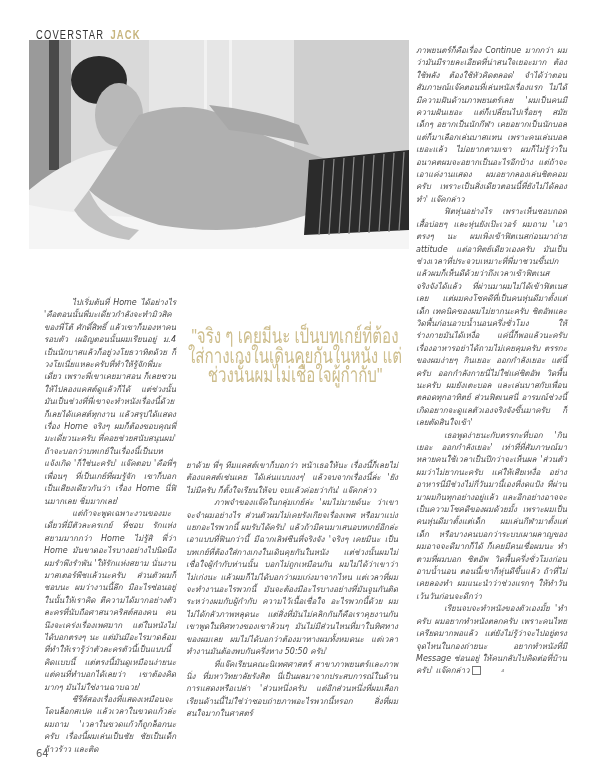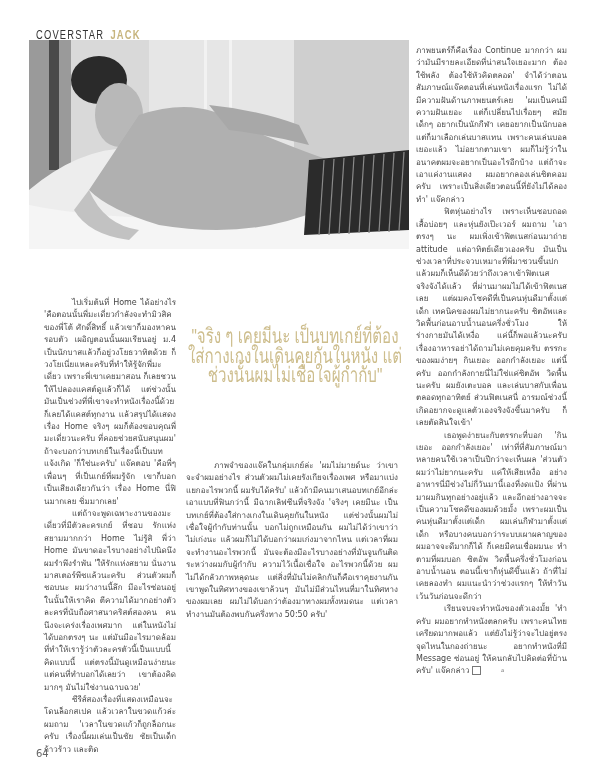--- a/index.html
+++ b/index.html
@@ -6,21 +6,21 @@
   body { width: 600px; height: 780px; position: relative; overflow: hidden;
          font-family: "DejaVu Sans", sans-serif; color: #3a3a3a; }
   .header { position: absolute; left: 36px; top: 28px; font-family: "Liberation Sans", sans-serif;
             font-size: 12px; letter-spacing: 1.5px; transform: scaleX(0.78); transform-origin: left top; font-weight: 400; }
   .header .sec { color: #333333; }
   .header .sep { color: #c9b98a; }
   .header .name { color: #c7b57e; font-weight: 700; }
   .photo { position: absolute; left: 29px; top: 30px; width: 380px; height: 209px; overflow: hidden;
            background: linear-gradient(90deg, #6f6f6f 0%, #d8d8d8 8%, #3b3b3b 12%, #cfcfcf 30%, #e2e2e2 55%, #d2d2d2 75%, #c8c8c8 100%); }
   .photo svg { position: absolute; left: 0; top: 0; }
-  .col { position: absolute; font-size: 8px; line-height: 12.4px; color: #444; text-align: justify; }
+  .col { position: absolute; font-size: 8px; line-height: 12.4px; color: #444; text-align: justify; font-style: italic; }
   .col p { margin: 0; }
   .col p.indent { text-indent: 28px; }
   .colA { left: 36px; top: 297px; width: 132px; margin-left: 8px; }
   .colC { left: 416px; top: 45px; width: 151px; }
   .colB { left: 186px; top: 460px; width: 212px; }
   .quote-wrap { position: absolute; left: 175px; top: 326px; width: 240px; height: 70px; }
   .quote-inner { width: 330px; margin-left: -45px; text-align: center; font-family: "Liberation Sans", sans-serif;
                  font-size: 21px; line-height: 19.5px; color: #cdbd8c; transform: scaleX(0.72); transform-origin: center top; }
   .pagenum { position: absolute; left: 36px; top: 748px; font-size: 10px; color: #666; }
   .endmark { display: inline-block; width: 7px; height: 7px; border: 1px solid #777; font-size: 5px; line-height: 7px; text-align: center; vertical-align: middle; }
@@ -71,21 +71,23 @@
 
 <div class="quote-wrap">
   <div class="quote-inner">
     <div>"จริง ๆ เคยมีนะ เป็นบทเกย์ที่ต้อง</div>
     <div>ใส่กางเกงในเดินคุยกันในหนัง แต่</div>
     <div>ช่วงนั้นผมไม่เชื่อใจผู้กำกับ"</div>
   </div>
 </div>
 
 <div class="col colB">
+  <p>ยาด้วย พี่ๆ ทีมแคสต์เขาก็บอกว่า หน้าเธอให้นะ เรื่องนี้ก็เลยไม่ต้องแคสต์เช่นเคย ได้เล่นแบบงงๆ' แล้วจบจากเรื่องนี้ล่ะ 'ยังไม่มีครับ ก็ตั้งใจเรียนให้จบ จบแล้วค่อยว่ากัน' แจ๊คกล่าว</p>
   <p class="indent">ภาพจำของแจ๊คในกลุ่มเกย์ล่ะ 'ผมไม่มายด์นะ ว่าเขาจะจำผมอย่างไร ส่วนตัวผมไม่เคยรังเกียจเรื่องเพศ หรือมาแบ่งแยกอะไรพวกนี้ ผมรับได้ครับ' แล้วถ้ามีคนมาเสนอบทเกย์อีกล่ะ เอาแบบที่ฟินกว่านี้ มีฉากเลิฟซีนที่จริงจัง 'จริงๆ เคยมีนะ เป็นบทเกย์ที่ต้องใส่กางเกงในเดินคุยกันในหนัง แต่ช่วงนั้นผมไม่เชื่อใจผู้กำกับท่านนั้น บอกไม่ถูกเหมือนกัน ผมไม่ได้ว่าเขาว่าไม่เก่งนะ แล้วผมก็ไม่ได้บอกว่าผมเก่งมาจากไหน แต่เวลาที่ผมจะทำงานอะไรพวกนี้ มันจะต้องมีอะไรบางอย่างที่มันจูนกันติดระหว่างผมกับผู้กำกับ ความไว้เนื้อเชื่อใจ อะไรพวกนี้ด้วย ผมไม่ได้กลัวภาพหลุดนะ แต่สิ่งที่มันไม่คลิกกันก็คือเราคุยงานกัน เขาพูดในทิศทางของเขาล้วนๆ มันไม่มีส่วนไหนที่มาในทิศทางของผมเลย ผมไม่ได้บอกว่าต้องมาทางผมทั้งหมดนะ แต่เวลาทำงานมันต้องพบกันครึ่งทาง 50:50 ครับ'</p>
+  <p class="indent">ที่แจ๊คเรียนคณะนิเทศศาสตร์ สาขาภาพยนตร์และภาพนิ่ง ที่มหาวิทยาลัยรังสิต นี่เป็นผลมาจากประสบการณ์ในด้านการแสดงหรือเปล่า 'ส่วนหนึ่งครับ แต่อีกส่วนหนึ่งที่ผมเลือกเรียนด้านนี้ไม่ใช่ว่าชอบถ่ายภาพอะไรพวกนี้หรอก สิ่งที่ผมสนใจมากในศาสตร์</p>
 </div>
 
 <div class="col colC">
   <p>ภาพยนตร์ก็คือเรื่อง Continue มากกว่า ผมว่ามันมีรายละเอียดที่น่าสนใจเยอะมาก ต้องใช้พลัง ต้องใช้หัวคิดตลอด' จำได้ว่าตอนสัมภาษณ์แจ๊คตอนที่เล่นหนังเรื่องแรก ไม่ได้มีความฝันด้านภาพยนตร์เลย 'ผมเป็นคนมีความฝันเยอะ แต่ก็เปลี่ยนไปเรื่อยๆ สมัยเด็กๆ อยากเป็นนักกีฬา เคยอยากเป็นนักบอล แต่ก็มาเลือกเล่นบาสแทน เพราะคนเล่นบอลเยอะแล้ว ไม่อยากตามเขา ผมก็ไม่รู้ว่าในอนาคตผมจะอยากเป็นอะไรอีกบ้าง แต่ถ้าจะเอาแค่งานแสดง ผมอยากลองเล่นซิตคอมครับ เพราะเป็นสิ่งเดียวตอนนี้ที่ยังไม่ได้ลองทำ' แจ๊คกล่าว</p>
   <p class="indent">ฟิตหุ่นอย่างไร เพราะเห็นชอบถอดเสื้อบ่อยๆ และหุ่นยังเป๊ะเวอร์ ผมถาม 'เอาตรงๆ นะ ผมเพิ่งเข้าฟิตเนสก่อนมาถ่าย attitude แต่อาทิตย์เดียวเองครับ มันเป็นช่วงเวลาที่ประจวบเหมาะที่พี่มาชวนขึ้นปก แล้วผมก็เห็นดีด้วยว่าถึงเวลาเข้าฟิตเนสจริงจังได้แล้ว ที่ผ่านมาผมไม่ได้เข้าฟิตเนสเลย แต่ผมคงโชคดีที่เป็นคนหุ่นดีมาตั้งแต่เด็ก เทคนิคของผมไม่ยากนะครับ ซิตอัพและวิดพื้นก่อนอาบน้ำนอนครึ่งชั่วโมง ให้ร่างกายมันได้เหงื่อ แค่นี้ก็พอแล้วนะครับ เรื่องอาหารอย่าได้ถามไม่เคยคุมครับ ตรรกะของผมง่ายๆ กินเยอะ ออกกำลังเยอะ แต่นี้ครับ ออกกำลังกายนี่ไม่ใช่แค่ซิตอัพ วิดพื้นนะครับ ผมยังเตะบอล และเล่นบาสกับเพื่อนตลอดทุกอาทิตย์ ส่วนฟิตเนสนี่ อารมณ์ช่วงนี้เกิดอยากจะดูแลตัวเองจริงจังขึ้นมาครับ ก็เลยตัดสินใจเข้า'</p>
   <p class="indent">เธอพูดง่ายนะกับตรรกะที่บอก 'กินเยอะ ออกกำลังเยอะ' เท่าที่ที่สัมภาษณ์มา หลายคนใช้เวลาเป็นปีกว่าจะเห็นผล 'ส่วนตัวผมว่าไม่ยากนะครับ แค่ให้เสียเหงื่อ อย่างอาหารนี่มีช่วงไม่กี่วันมานี้เองที่งดแป้ง ที่ผ่านมาผมกินทุกอย่างอยู่แล้ว และอีกอย่างอาจจะเป็นความโชคดีของผมด้วยมั้ง เพราะผมเป็นคนหุ่นดีมาตั้งแต่เด็ก ผมเล่นกีฬามาตั้งแต่เด็ก หรือบางคนบอกว่าระบบเผาผลาญของผมอาจจะดีมากก็ได้ ก็เคยมีคนเชื่อผมนะ ทำตามที่ผมบอก ซิตอัพ วิดพื้นครึ่งชั่วโมงก่อนอาบน้ำนอน ตอนนี้เขาก็หุ่นดีขึ้นแล้ว ถ้าที่ไม่เคยลองทำ ผมแนะนำว่าช่วงแรกๆ ให้ทำวันเว้นวันก่อนจะดีกว่า</p>
   <p class="indent"><span>เรียนจบจะทำหนังของตัวเองมั้ย 'ทำครับ ผมอยากทำหนังตลกครับ เพราะคนไทยเครียดมากพอแล้ว แต่ยังไม่รู้ว่าจะไปอยู่ตรงจุดไหนในกองถ่ายนะ อยากทำหนังที่มี Message ซ่อนอยู่ ให้คนกลับไปคิดต่อที่บ้านครับ' แจ๊คกล่าว</span> <span class="endmark">อ</span></p>
 </div>
 
 <div class="pagenum">64</div>

